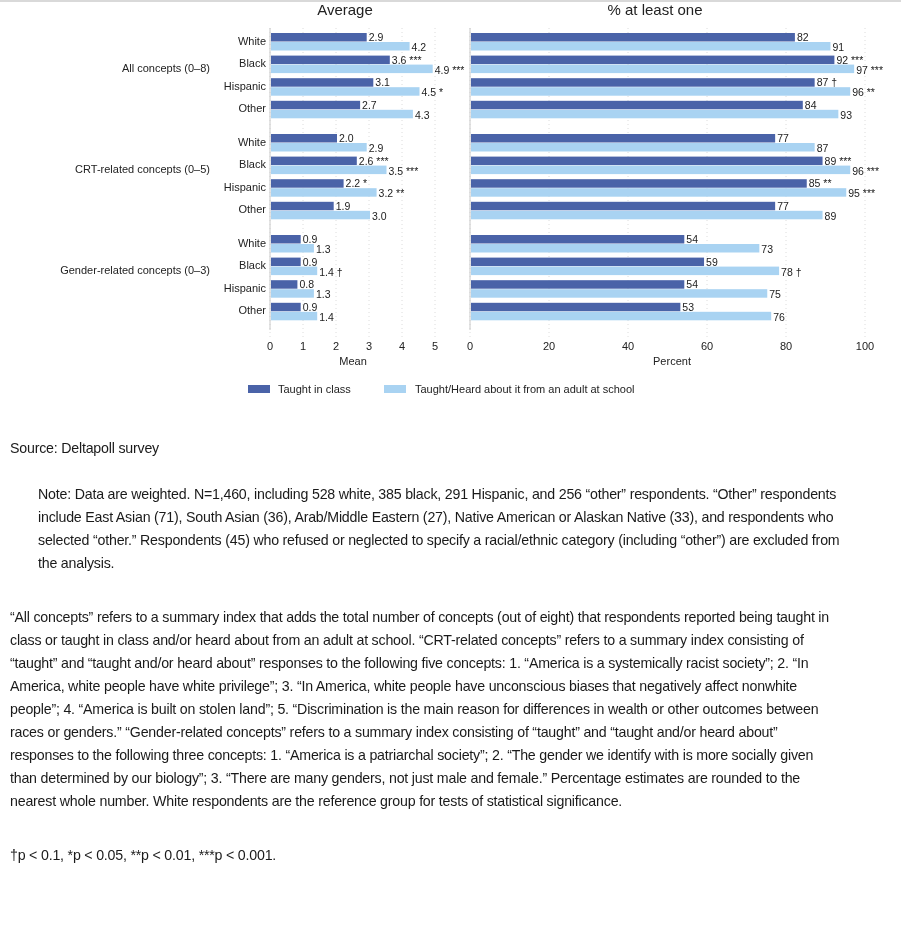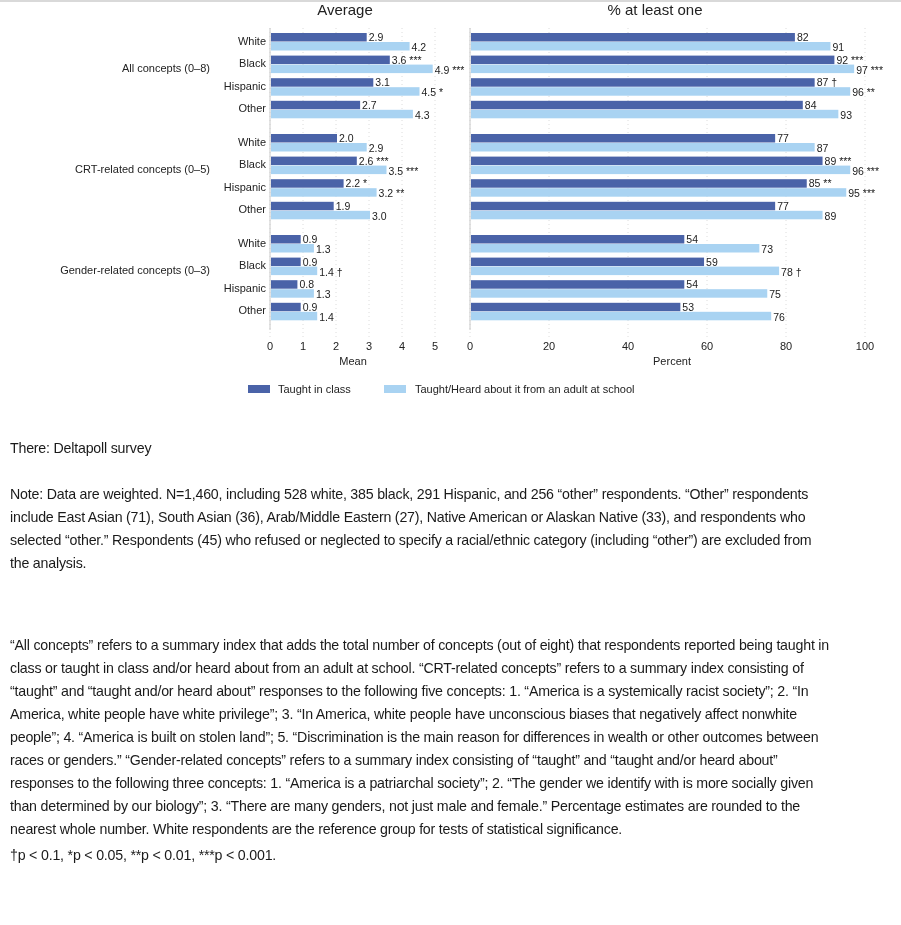--- a/index.html
+++ b/index.html
@@ -159,23 +159,23 @@
     <rect x="471" y="311.8" width="300.2" height="8.5" fill="#a9d3f2"></rect>
     <text x="682.35" y="310.8" font-size="10.5" text-anchor="start">53</text>
     <text x="773.2" y="320.8" font-size="10.5" text-anchor="start">76</text>
     <rect x="248" y="385" width="22" height="8" fill="#4a63a8"></rect>
     <text x="278" y="393" font-size="11" text-anchor="start">Taught in class</text>
     <rect x="384" y="385" width="22" height="8" fill="#a9d3f2"></rect>
     <text x="415" y="393" font-size="11" text-anchor="start">Taught/Heard about it from an adult at school</text>
   </svg>
 
 <div class="notes" style="top:437px;">
-  <p>There: Deltapoll survey</p>
+  <p>Source: Deltapoll survey</p>
 </div>
-<div class="notes" style="top:483px;">
+<div class="notes" style="top:483px;margin-left:28px;">
   <p>Note: Data are weighted. N=1,460, including 528 white, 385 black, 291 Hispanic, and 256 “other” respondents. “Other” respondents include East Asian (71), South Asian (36), Arab/Middle Eastern (27), Native American or Alaskan Native (33), and respondents who selected “other.” Respondents (45) who refused or neglected to specify a racial/ethnic category (including “other”) are excluded from the analysis.</p>
 </div>
-<div class="notes" style="top:634px;">
+<div class="notes" style="top:606px;">
   <p>“All concepts” refers to a summary index that adds the total number of concepts (out of eight) that respondents reported being taught in class or taught in class and/or heard about from an adult at school. “CRT-related concepts” refers to a summary index consisting of “taught” and “taught and/or heard about” responses to the following five concepts: 1. “America is a systemically racist society”; 2. “In America, white people have white privilege”; 3. “In America, white people have unconscious biases that negatively affect nonwhite people”; 4. “America is built on stolen land”; 5. “Discrimination is the main reason for differences in wealth or other outcomes between races or genders.” “Gender-related concepts” refers to a summary index consisting of “taught” and “taught and/or heard about” responses to the following three concepts: 1. “America is a patriarchal society”; 2. “The gender we identify with is more socially given than determined by our biology”; 3. “There are many genders, not just male and female.” Percentage estimates are rounded to the nearest whole number. White respondents are the reference group for tests of statistical significance.</p>
 </div>
 <div class="notes" style="top:844px;">
   <p>†p &lt; 0.1, *p &lt; 0.05, **p &lt; 0.01, ***p &lt; 0.001.</p>
 </div>
 
 </body></html>

